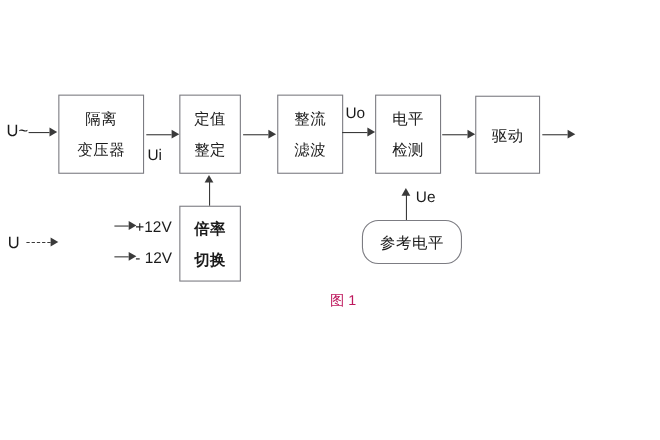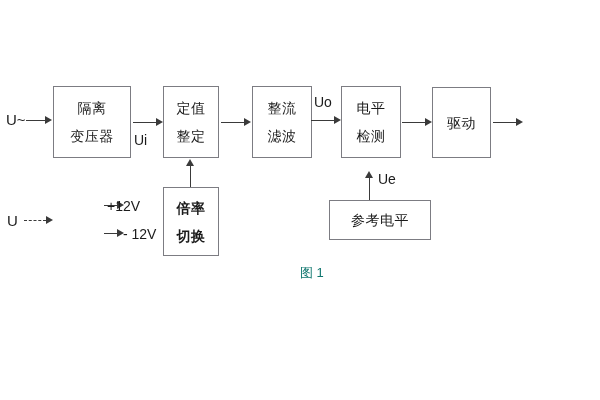--- a/index.html
+++ b/index.html
@@ -49,21 +49,21 @@
     color: #1b1b1b;
     font-size: 14px;
     white-space: nowrap;
     line-height: 1;
   }
   .label.big {
     font-size: 15px;
   }
   .caption {
     position: absolute;
-    color: #0f766e;
+    color: #be185d;
     font-size: 13px;
     white-space: nowrap;
     line-height: 1;
   }
   
   .arrow-h {
     position: absolute;
     height: 9px;
     display: block;
   }
@@ -204,39 +204,39 @@
   <div class="arrow-h dashed" style="left:24px; top:216px; width:29px;">
     <span class="shaft" style="width:22px;"></span>
     <span class="head" style="left:22px;"></span>
   </div>
 
 
   <div class="tap" style="left:104px; top:201px; width:20px;">
     <span class="shaft" style="width:13px;"></span>
     <span class="head" style="left:13px;"></span>
   </div>
-  <div class="label" style="left:107px; top:199px;">+12V</div>
+  <div class="label" style="left:123px; top:199px;">+12V</div>
 
   <div class="tap" style="left:104px; top:229px; width:20px;">
     <span class="shaft" style="width:13px;"></span>
     <span class="head" style="left:13px;"></span>
   </div>
   <div class="label" style="left:123px; top:227px;">- 12V</div>
 
   <div class="block" style="left:163px; top:187px; width:56px; height:69px;font-weight:bold;">
     <span class="line">倍率</span>
     <span class="line">切换</span>
   </div>
 
   <div class="arrow-v" style="left:186px; top:159px; height:28px;">
     <span class="head"></span>
     <span class="shaft" style="height:22px;"></span>
   </div>
 
-  <div class="block one-line" style="left:329px; top:200px; width:102px; height:40px;">
+  <div class="block one-line" style="left:329px; top:200px; width:91px; height:40px;border-radius:15px;">
     <span class="line">参考电平</span>
   </div>
 
   <div class="arrow-v" style="left:365px; top:171px; height:29px;">
     <span class="head"></span>
     <span class="shaft" style="height:23px;"></span>
   </div>
   <div class="label" style="left:378px; top:172px;">Ue</div>
 
   <div class="caption" style="left:300px; top:266px;">图 1</div>

